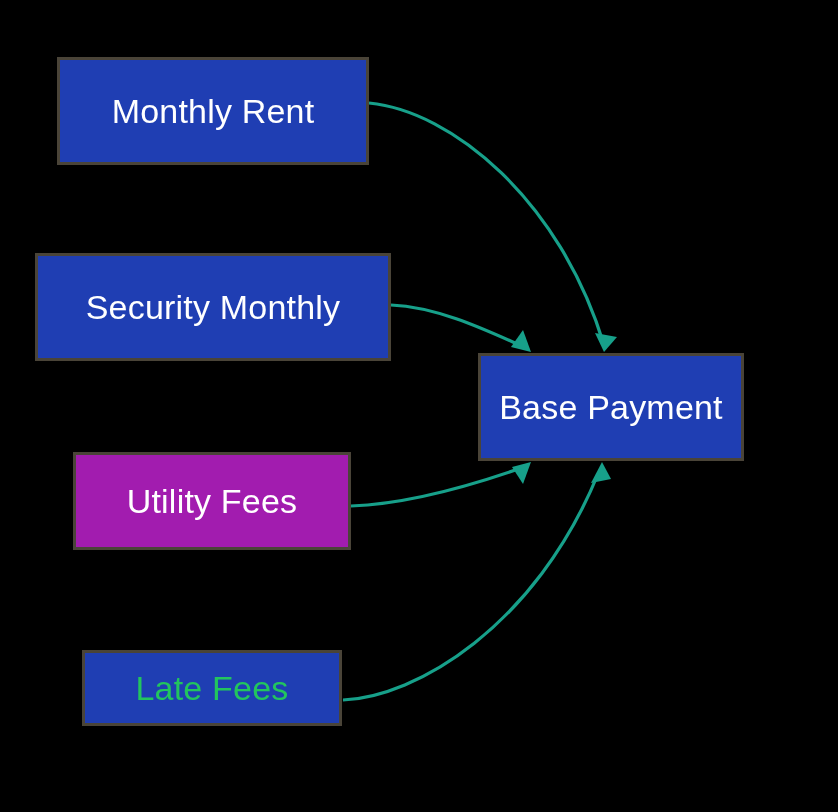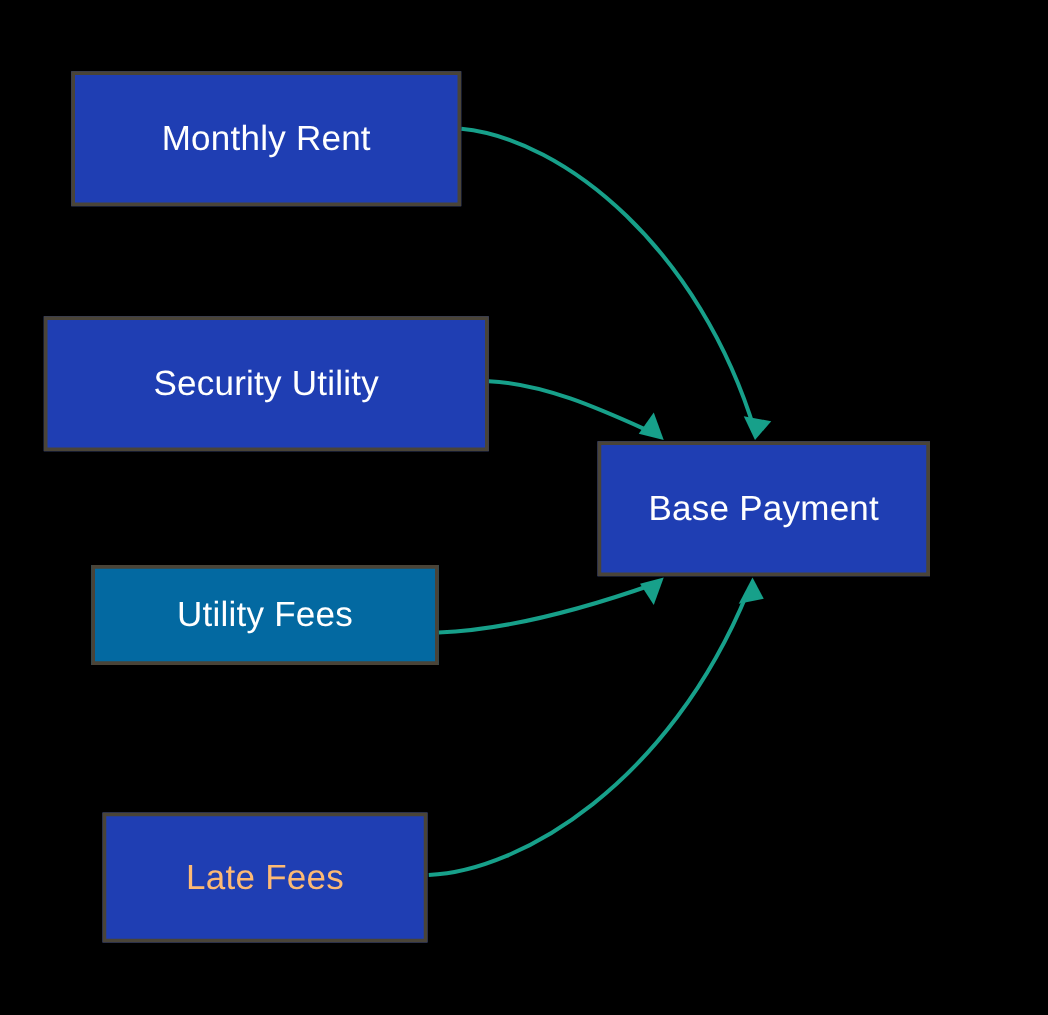--- a/index.html
+++ b/index.html
@@ -17,21 +17,21 @@
   }
   .node {
     position: absolute;
     box-sizing: border-box;
     background: #1f3eb3;
     border: 3px solid #4a4438;
     display: flex;
     align-items: center;
     justify-content: center;
     color: #ffffff;
-    font-size: 28px;
+    font-size: 34px;
     font-weight: 400;
     letter-spacing: 0.2px;
     line-height: 1;
     user-select: none;
   }
   .node-label {
     display: block;
     white-space: nowrap;
   }
   #edges {
@@ -74,28 +74,28 @@
       <path class="edge-path" d="M 343 700 C 416 697 535 627 598 474" style="stroke: rgb(23, 160, 138);"></path>
       <path class="edge-head" d="M 602 462 L 591 483 L 611 479 Z" style="fill: rgb(23, 160, 138);"></path>
     </g>
   </svg>
 
   <div class="node" style="left: 57px; top: 57px; width: 312px; height: 108px; background: rgb(31, 62, 179); border-color: rgb(74, 68, 56); color: rgb(255, 255, 255);">
     <span class="node-label">Monthly Rent</span>
   </div>
 
   <div class="node" style="left: 35px; top: 253px; width: 356px; height: 108px; background: rgb(31, 62, 179); border-color: rgb(74, 68, 56); color: rgb(255, 255, 255);">
-    <span class="node-label">Security Utility</span>
+    <span class="node-label">Security Monthly</span>
   </div>
 
-  <div class="node" style="left: 73px; top: 452px; width: 278px; height: 80px; background: #0369a1; border-color: rgb(74, 68, 56); color: rgb(255, 255, 255);">
+  <div class="node" style="left: 73px; top: 452px; width: 278px; height: 98px; background: #a21caf; border-color: rgb(74, 68, 56); color: rgb(255, 255, 255);">
     <span class="node-label">Utility Fees</span>
   </div>
 
-  <div class="node" style="left: 82px; top: 650px; width: 260px; height: 104px; background: rgb(31, 62, 179); border-color: rgb(74, 68, 56); color: #fdba74;">
+  <div class="node" style="left: 82px; top: 650px; width: 260px; height: 76px; background: rgb(31, 62, 179); border-color: rgb(74, 68, 56); color: #22c55e;">
     <span class="node-label">Late Fees</span>
   </div>
 
   <div class="node" style="left: 478px; top: 353px; width: 266px; height: 108px; background: rgb(31, 62, 179); border-color: rgb(74, 68, 56); color: rgb(255, 255, 255);">
     <span class="node-label">Base Payment</span>
   </div>
 
 </div>
 
 </body></html>

